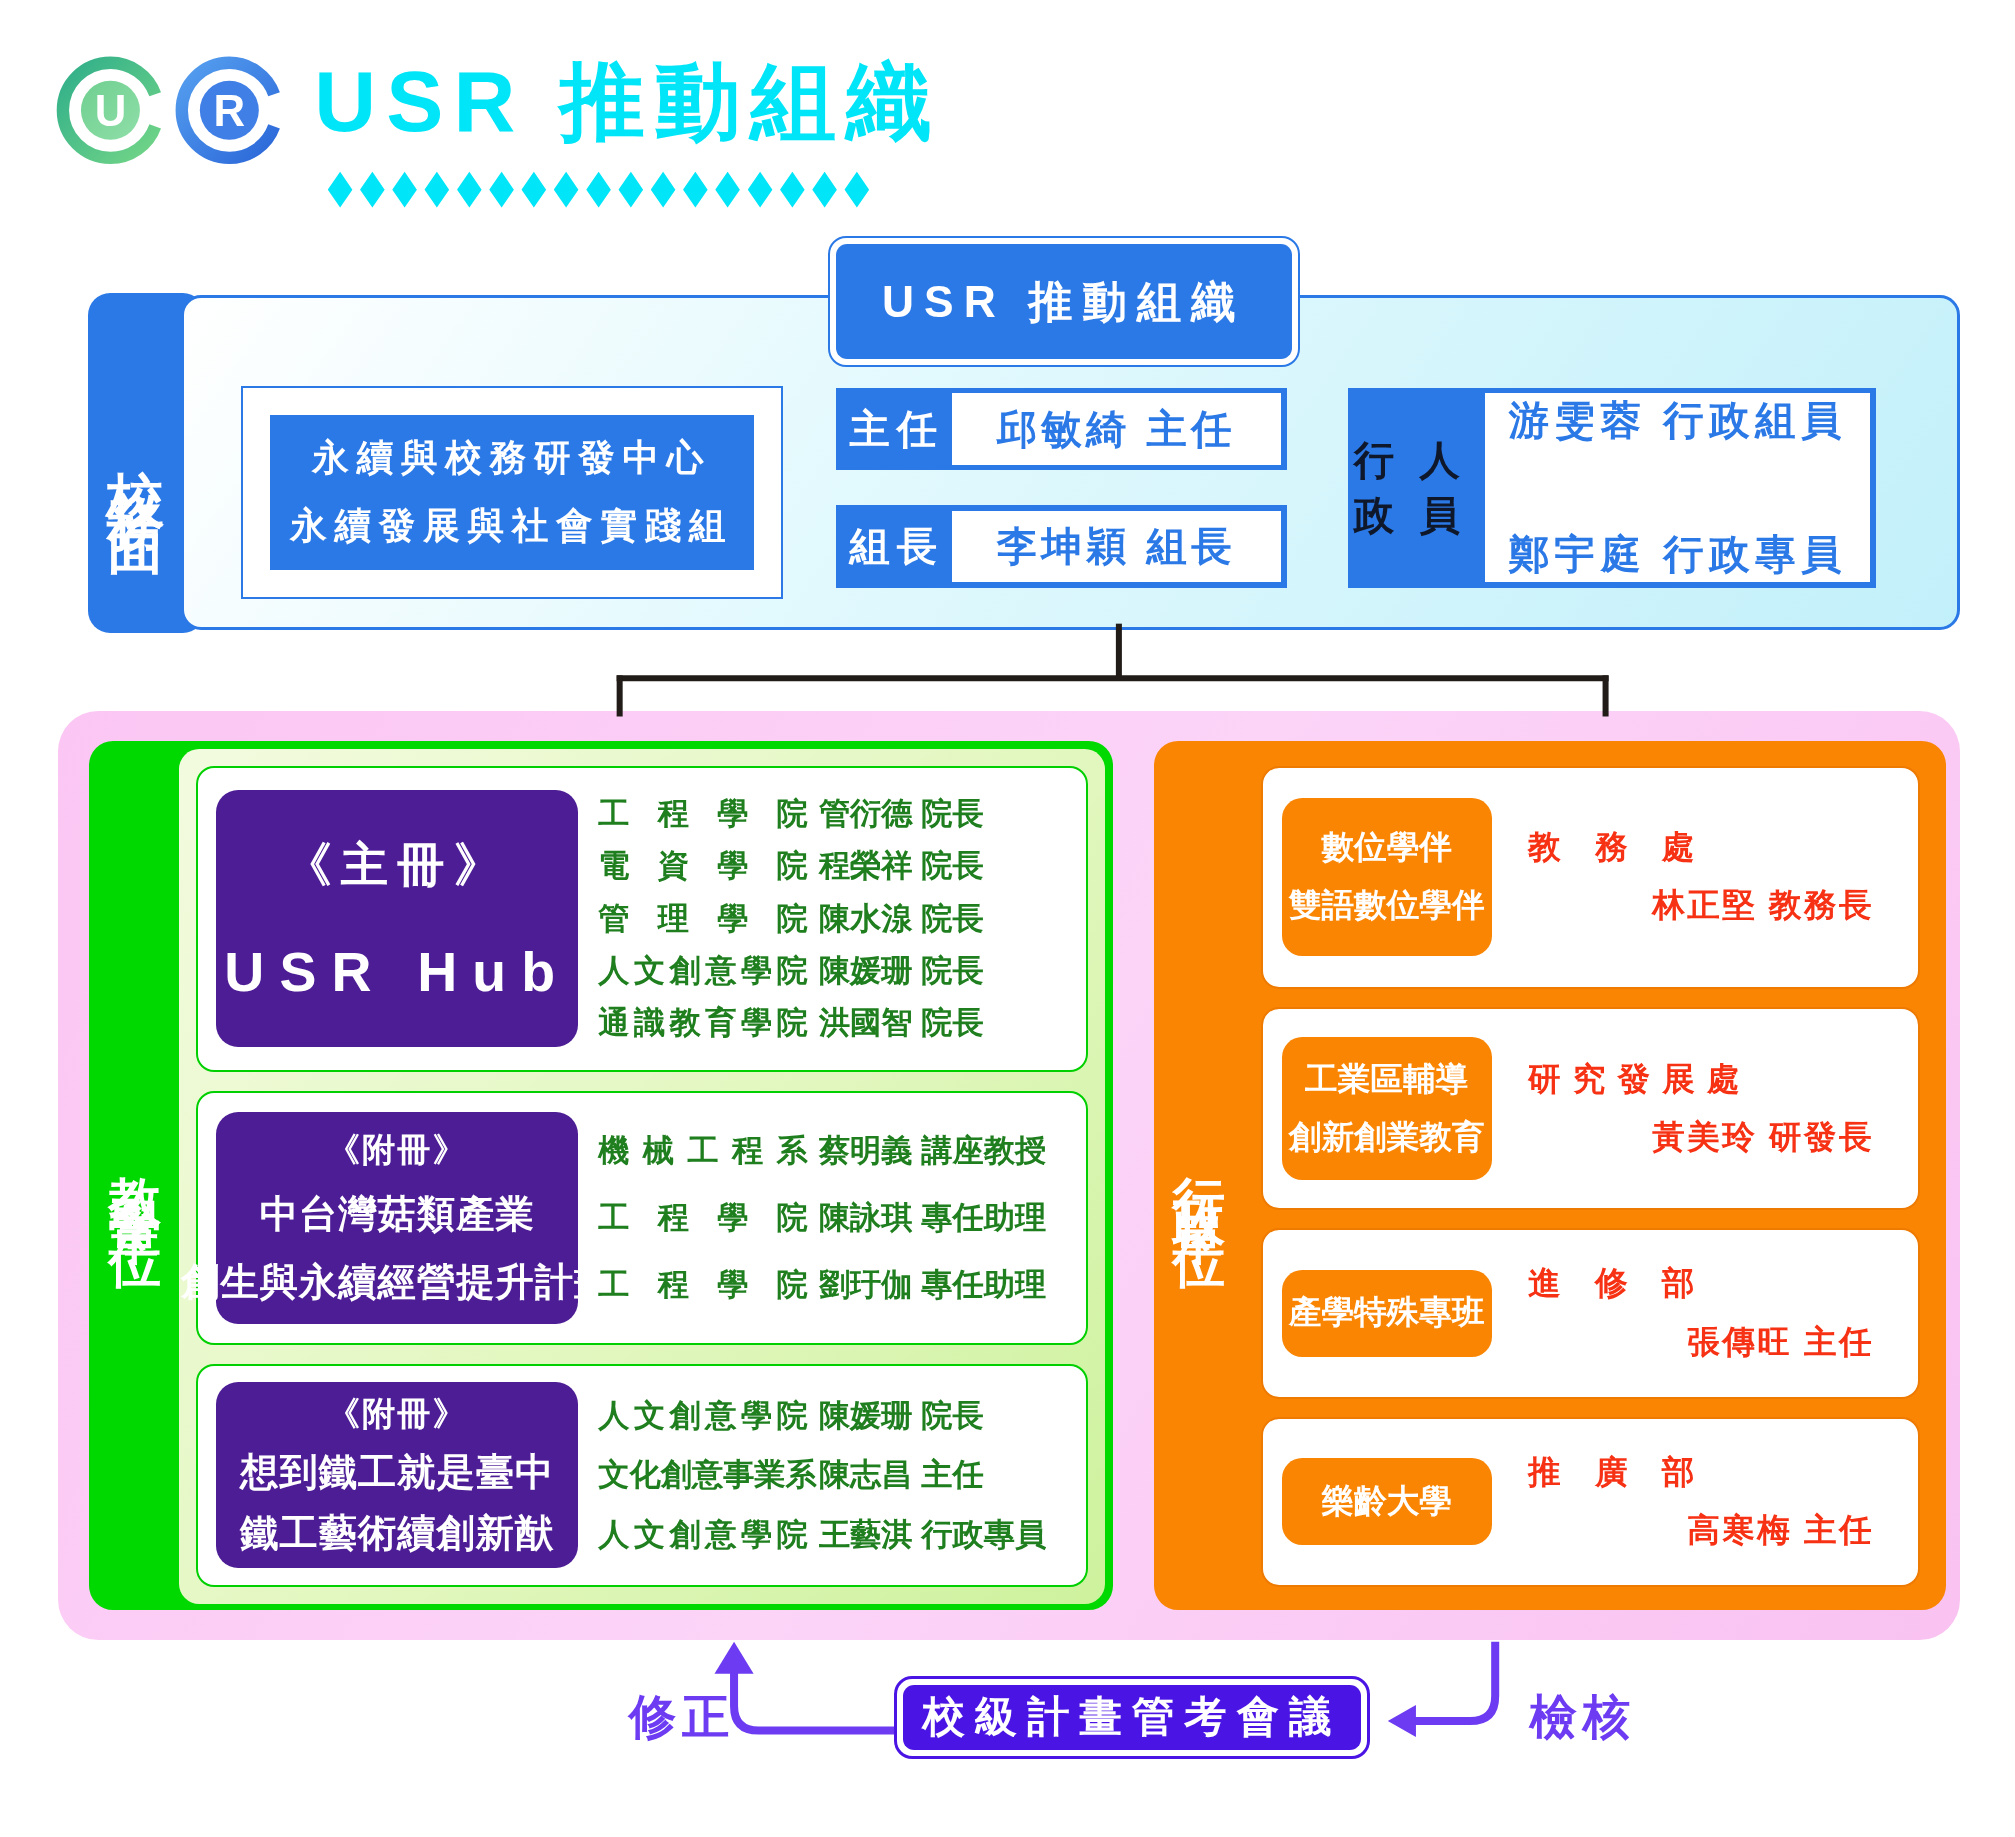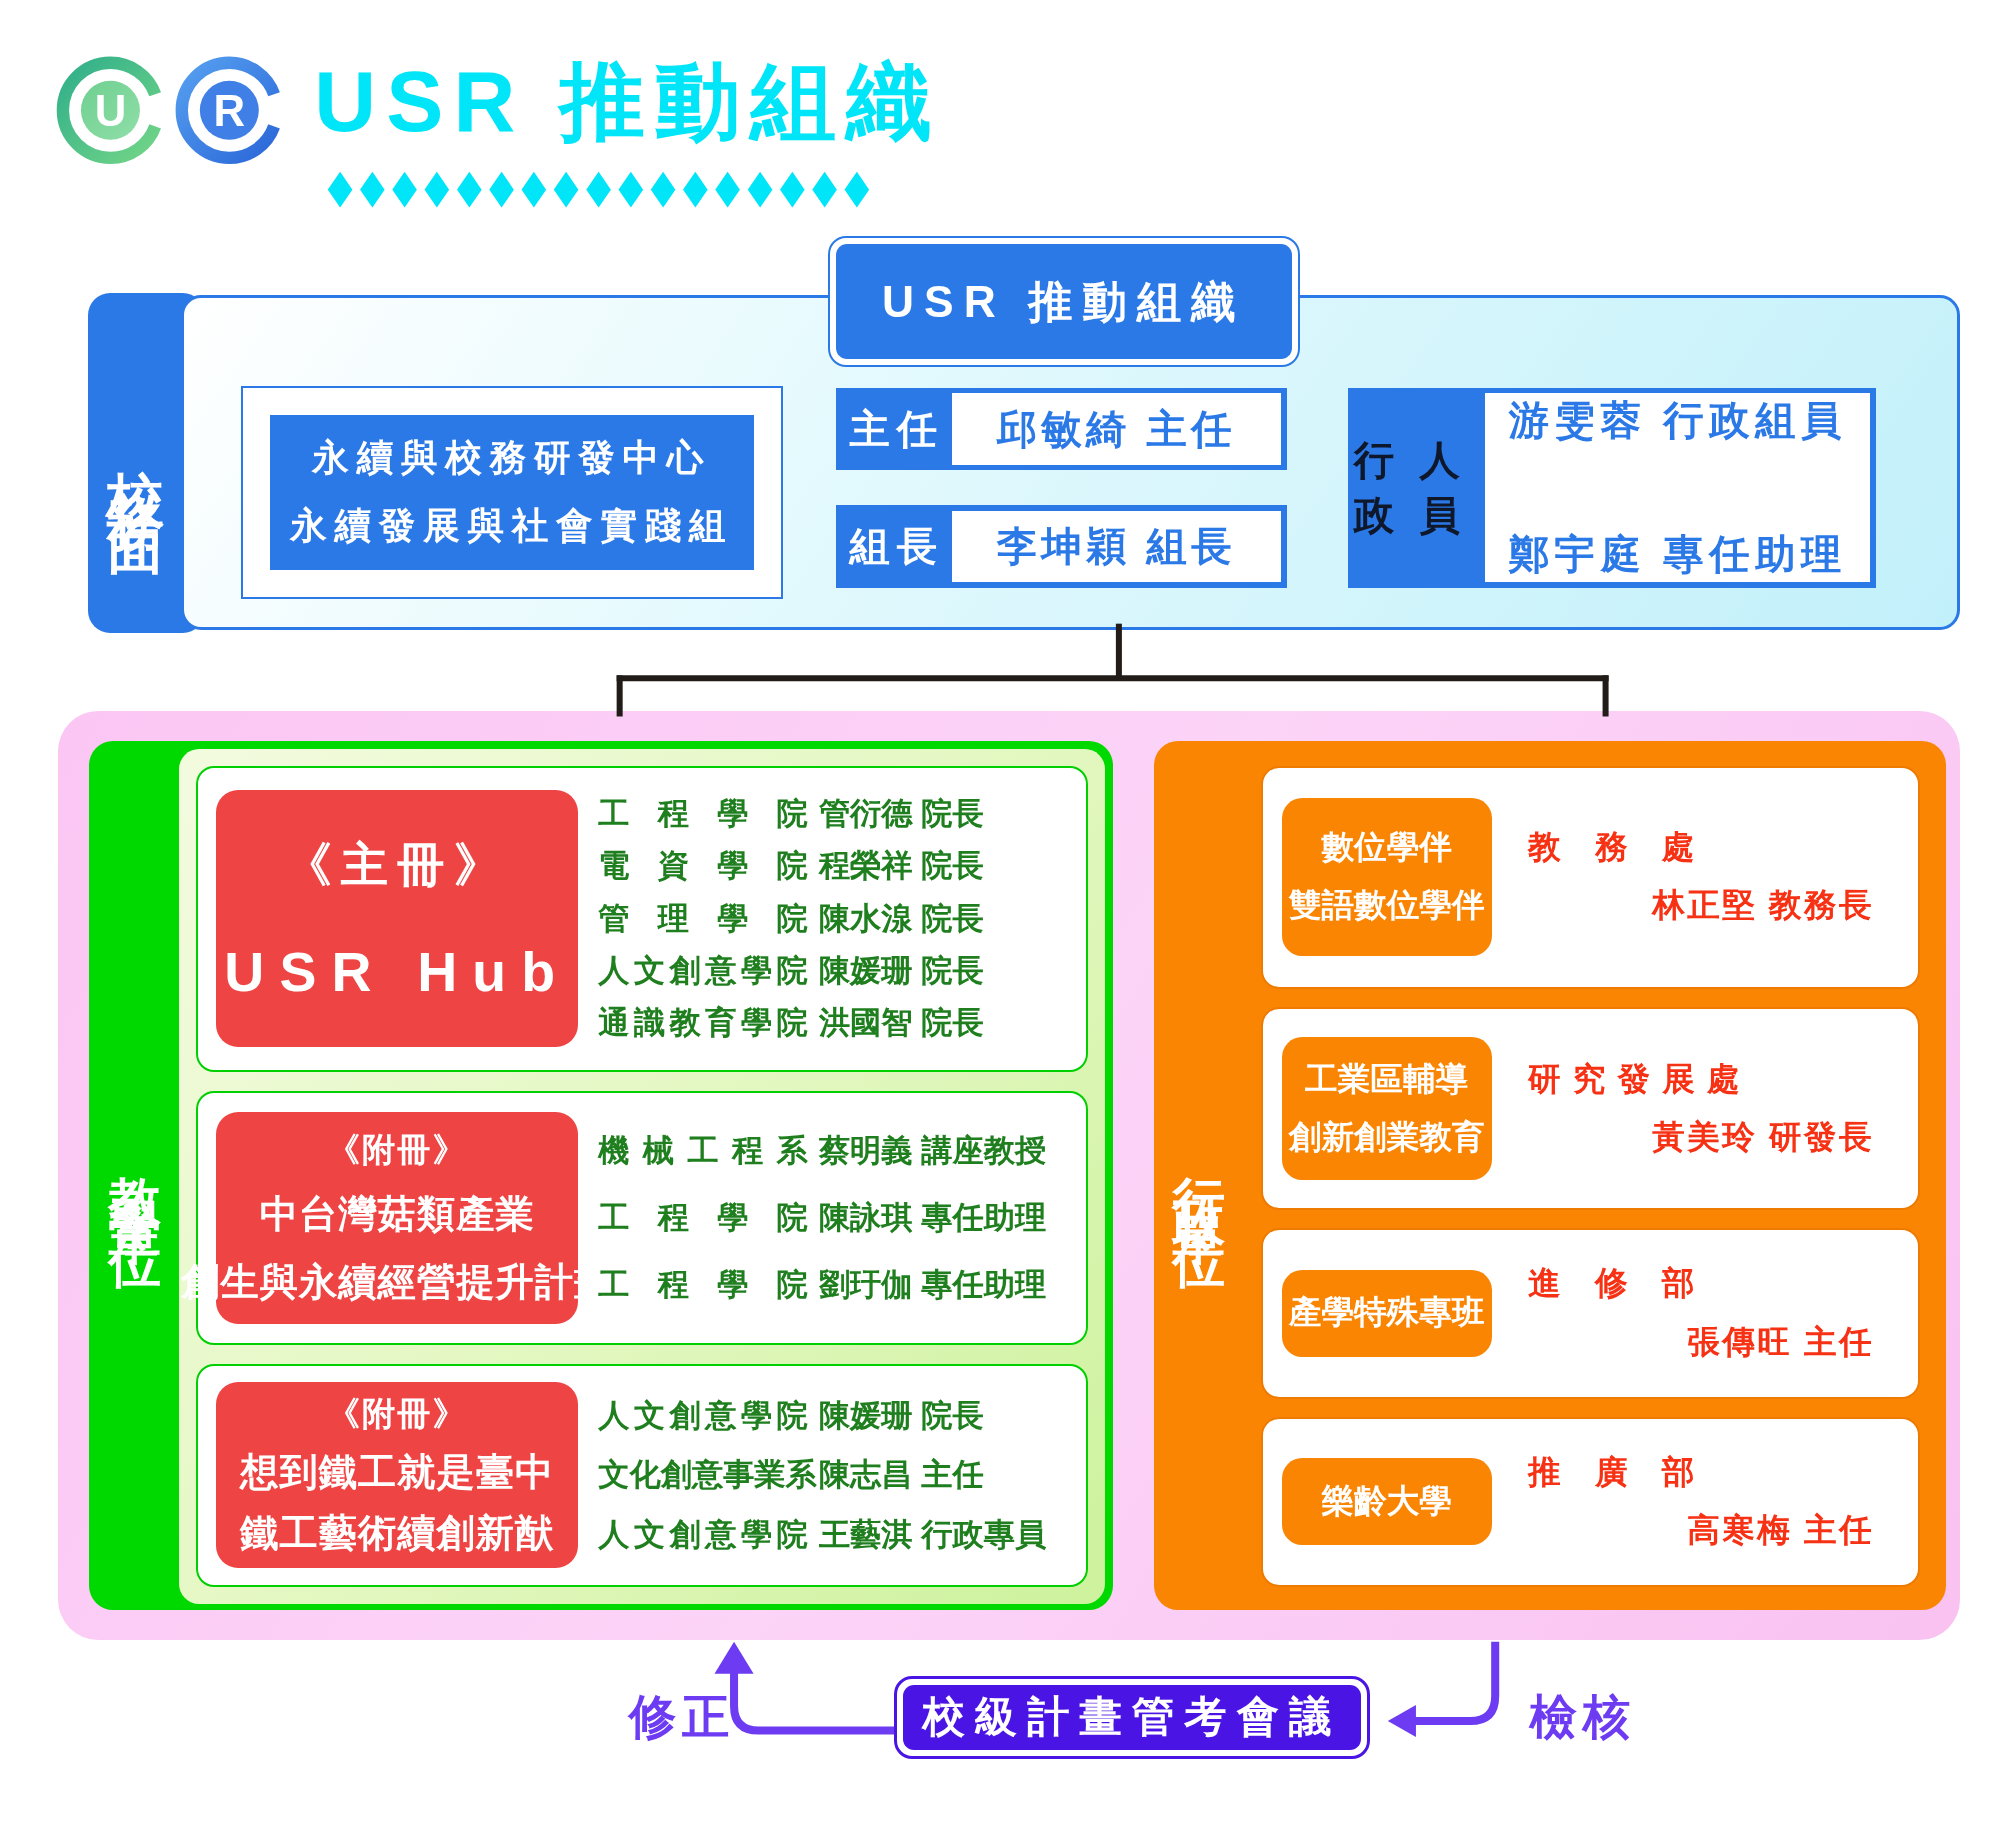--- a/index.html
+++ b/index.html
@@ -57,21 +57,21 @@
   .orange-outer .vlab{left:0;width:11.4%;}
   .green-panel{position:absolute;left:8.89%;top:40.74%;width:45.94%;height:46.55%;
     background:linear-gradient(130deg,#f3fbdf 0%,#e2f7bf 55%,#cdf29d 100%);border-radius:1vw;
     display:flex;flex-direction:column;padding:0.85vw;gap:0.95vw;box-sizing:border-box;}
   .orange-panel{position:absolute;left:61.75%;top:40.74%;width:34.4%;height:46.55%;
     background:linear-gradient(130deg,#fdeads 0%,#fbd7b2 55%,#f8c795 100%);border-radius:1vw;
     display:flex;flex-direction:column;padding:0.85vw;gap:0.9vw;box-sizing:border-box;}
   .gbox{background:#fff;border:0.14vw solid #00cf00;border-radius:0.9vw;display:flex;
     align-items:center;padding:0 0.9vw;gap:1vw;min-height:0;}
   .gbox1{flex:1.45;} .gbox2{flex:1.2;} .gbox3{flex:1.05;}
-  .gtag{width:42.5%;height:85%;background:#ef4444;border-radius:1.1vw;display:flex;
+  .gtag{width:42.5%;height:85%;background:#4c1d95;border-radius:1.1vw;display:flex;
     flex-direction:column;justify-content:space-evenly;align-items:center;color:#fff;flex-shrink:0;}
   .gtag .t-main1{font-size:2.35vw;letter-spacing:0.45vw;}
   .gtag .t-main2{font-size:2.75vw;letter-spacing:0.75vw;white-space:nowrap;}
   .gtag .t-s1{font-size:1.65vw;letter-spacing:0.1vw;}
   .gtag .t-s2{font-size:1.9vw;letter-spacing:0.05vw;white-space:nowrap;}
   .glist{flex:1;height:90%;display:flex;flex-direction:column;justify-content:space-evenly;min-width:0;}
   .gline{color:#1f7f1f;font-size:1.55vw;display:flex;gap:0.55vw;align-items:baseline;white-space:nowrap;}
   .gunit{display:inline-block;width:10.4vw;text-align:justify;text-align-last:justify;}
   .obox{background:#fff;border:0.14vw solid #ee7a00;border-radius:0.9vw;display:flex;
     align-items:center;padding:0 0.9vw;gap:0.9vw;min-height:0;}
@@ -149,21 +149,21 @@
     <span class="val">李坤穎 組長</span>
   </div>
 
   <div class="staff-block">
     <div class="labcol">
       <span>行政</span>
       <span>人員</span>
     </div>
     <div class="valcol">
       <span>游雯蓉 行政組員</span>
-      <span>鄭宇庭 專任助理</span>
+      <span>鄭宇庭 行政專員</span>
     </div>
   </div>
 
   <div class="header-box">
     <div class="inner">USR 推動組織</div>
   </div>
 
   <div class="pink"></div>
 
   <div class="sect-outer green-outer">

